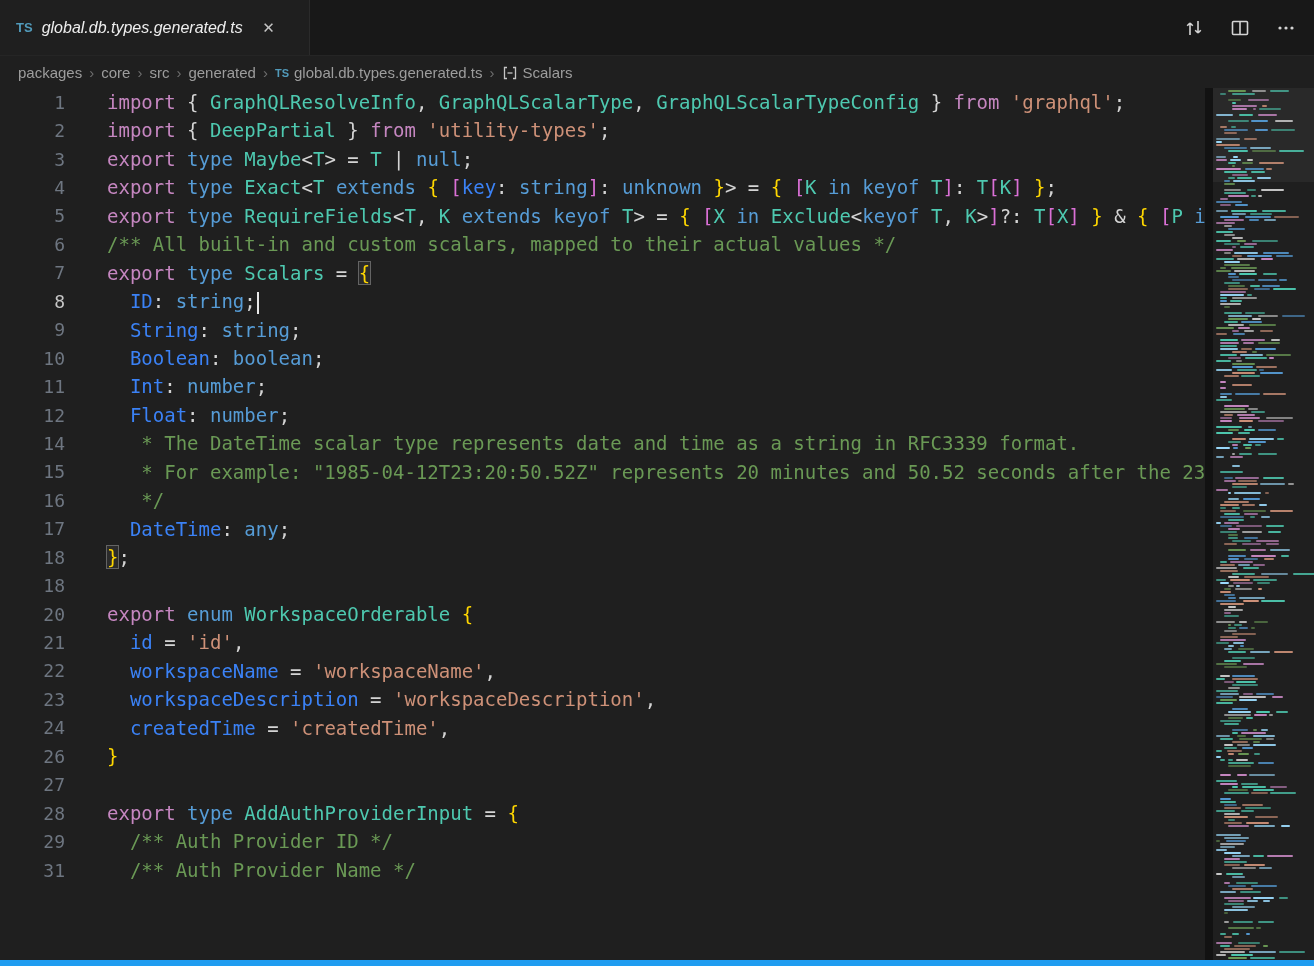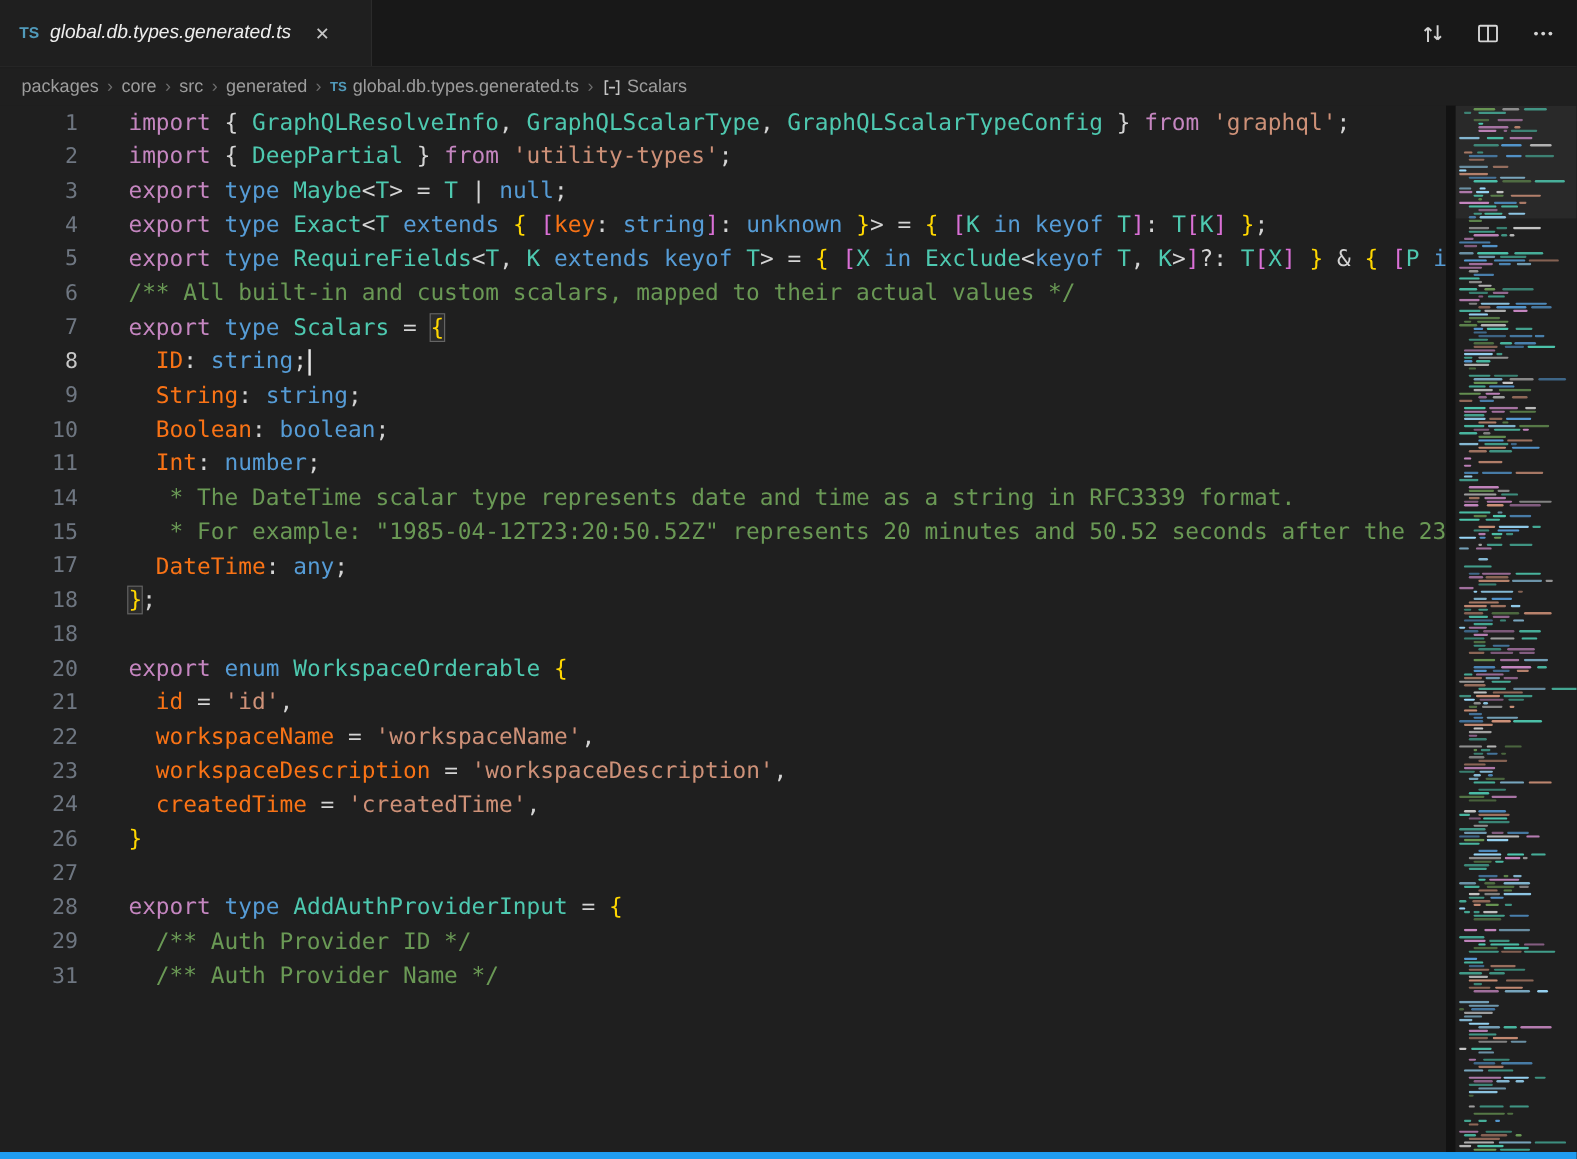--- a/index.html
+++ b/index.html
@@ -77,21 +77,21 @@
   .gutter-num.active { color:#c6c6c6; }
   .code-text {
     font-family:"DejaVu Sans Mono", monospace;
     font-size:19px; line-height:28.45px;
     white-space:pre; padding-left:42px;
     overflow:hidden; flex:1;
   }
   .tok-k { color:#C586C0; }
   .tok-d { color:#569CD6; }
   .tok-t { color:#4EC9B0; }
-  .tok-v { color:#f97316; }
+  .tok-v { color:#3b82f6; }
   .tok-s { color:#CE9178; }
   .tok-c { color:#6A9955; }
   .tok-p { color:#D4D4D4; }
   .tok-g { color:#FFD700; }
   .tok-o { color:#DA70D6; }
   .tok-gm {
     color:#FFD700;
     outline:1px solid #646464;
     background:rgba(100,100,100,0.18);
   }
@@ -236,26 +236,34 @@
       </div>
       <div class="code-row">
         <div class="gutter-num">10</div>
         <div class="code-text"><span class="tok-p">  </span><span class="tok-v">Boolean</span><span class="tok-p">: </span><span class="tok-d">boolean</span><span class="tok-p">;</span></div>
       </div>
       <div class="code-row">
         <div class="gutter-num">11</div>
         <div class="code-text"><span class="tok-p">  </span><span class="tok-v">Int</span><span class="tok-p">: </span><span class="tok-d">number</span><span class="tok-p">;</span></div>
       </div>
       <div class="code-row">
+        <div class="gutter-num">12</div>
+        <div class="code-text"><span class="tok-p">  </span><span class="tok-v">Float</span><span class="tok-p">: </span><span class="tok-d">number</span><span class="tok-p">;</span></div>
+      </div>
+      <div class="code-row">
         <div class="gutter-num">14</div>
         <div class="code-text"><span class="tok-c">   * The DateTime scalar type represents date and time as a string in RFC3339 format.</span></div>
       </div>
       <div class="code-row">
         <div class="gutter-num">15</div>
         <div class="code-text"><span class="tok-c">   * For example: "1985-04-12T23:20:50.52Z" represents 20 minutes and 50.52 seconds after the 23rd</span></div>
+      </div>
+      <div class="code-row">
+        <div class="gutter-num">16</div>
+        <div class="code-text"><span class="tok-c">   */</span></div>
       </div>
       <div class="code-row">
         <div class="gutter-num">17</div>
         <div class="code-text"><span class="tok-p">  </span><span class="tok-v">DateTime</span><span class="tok-p">: </span><span class="tok-d">any</span><span class="tok-p">;</span></div>
       </div>
       <div class="code-row">
         <div class="gutter-num">18</div>
         <div class="code-text"><span class="tok-gm">}</span><span class="tok-p">;</span></div>
       </div>
       <div class="code-row">

